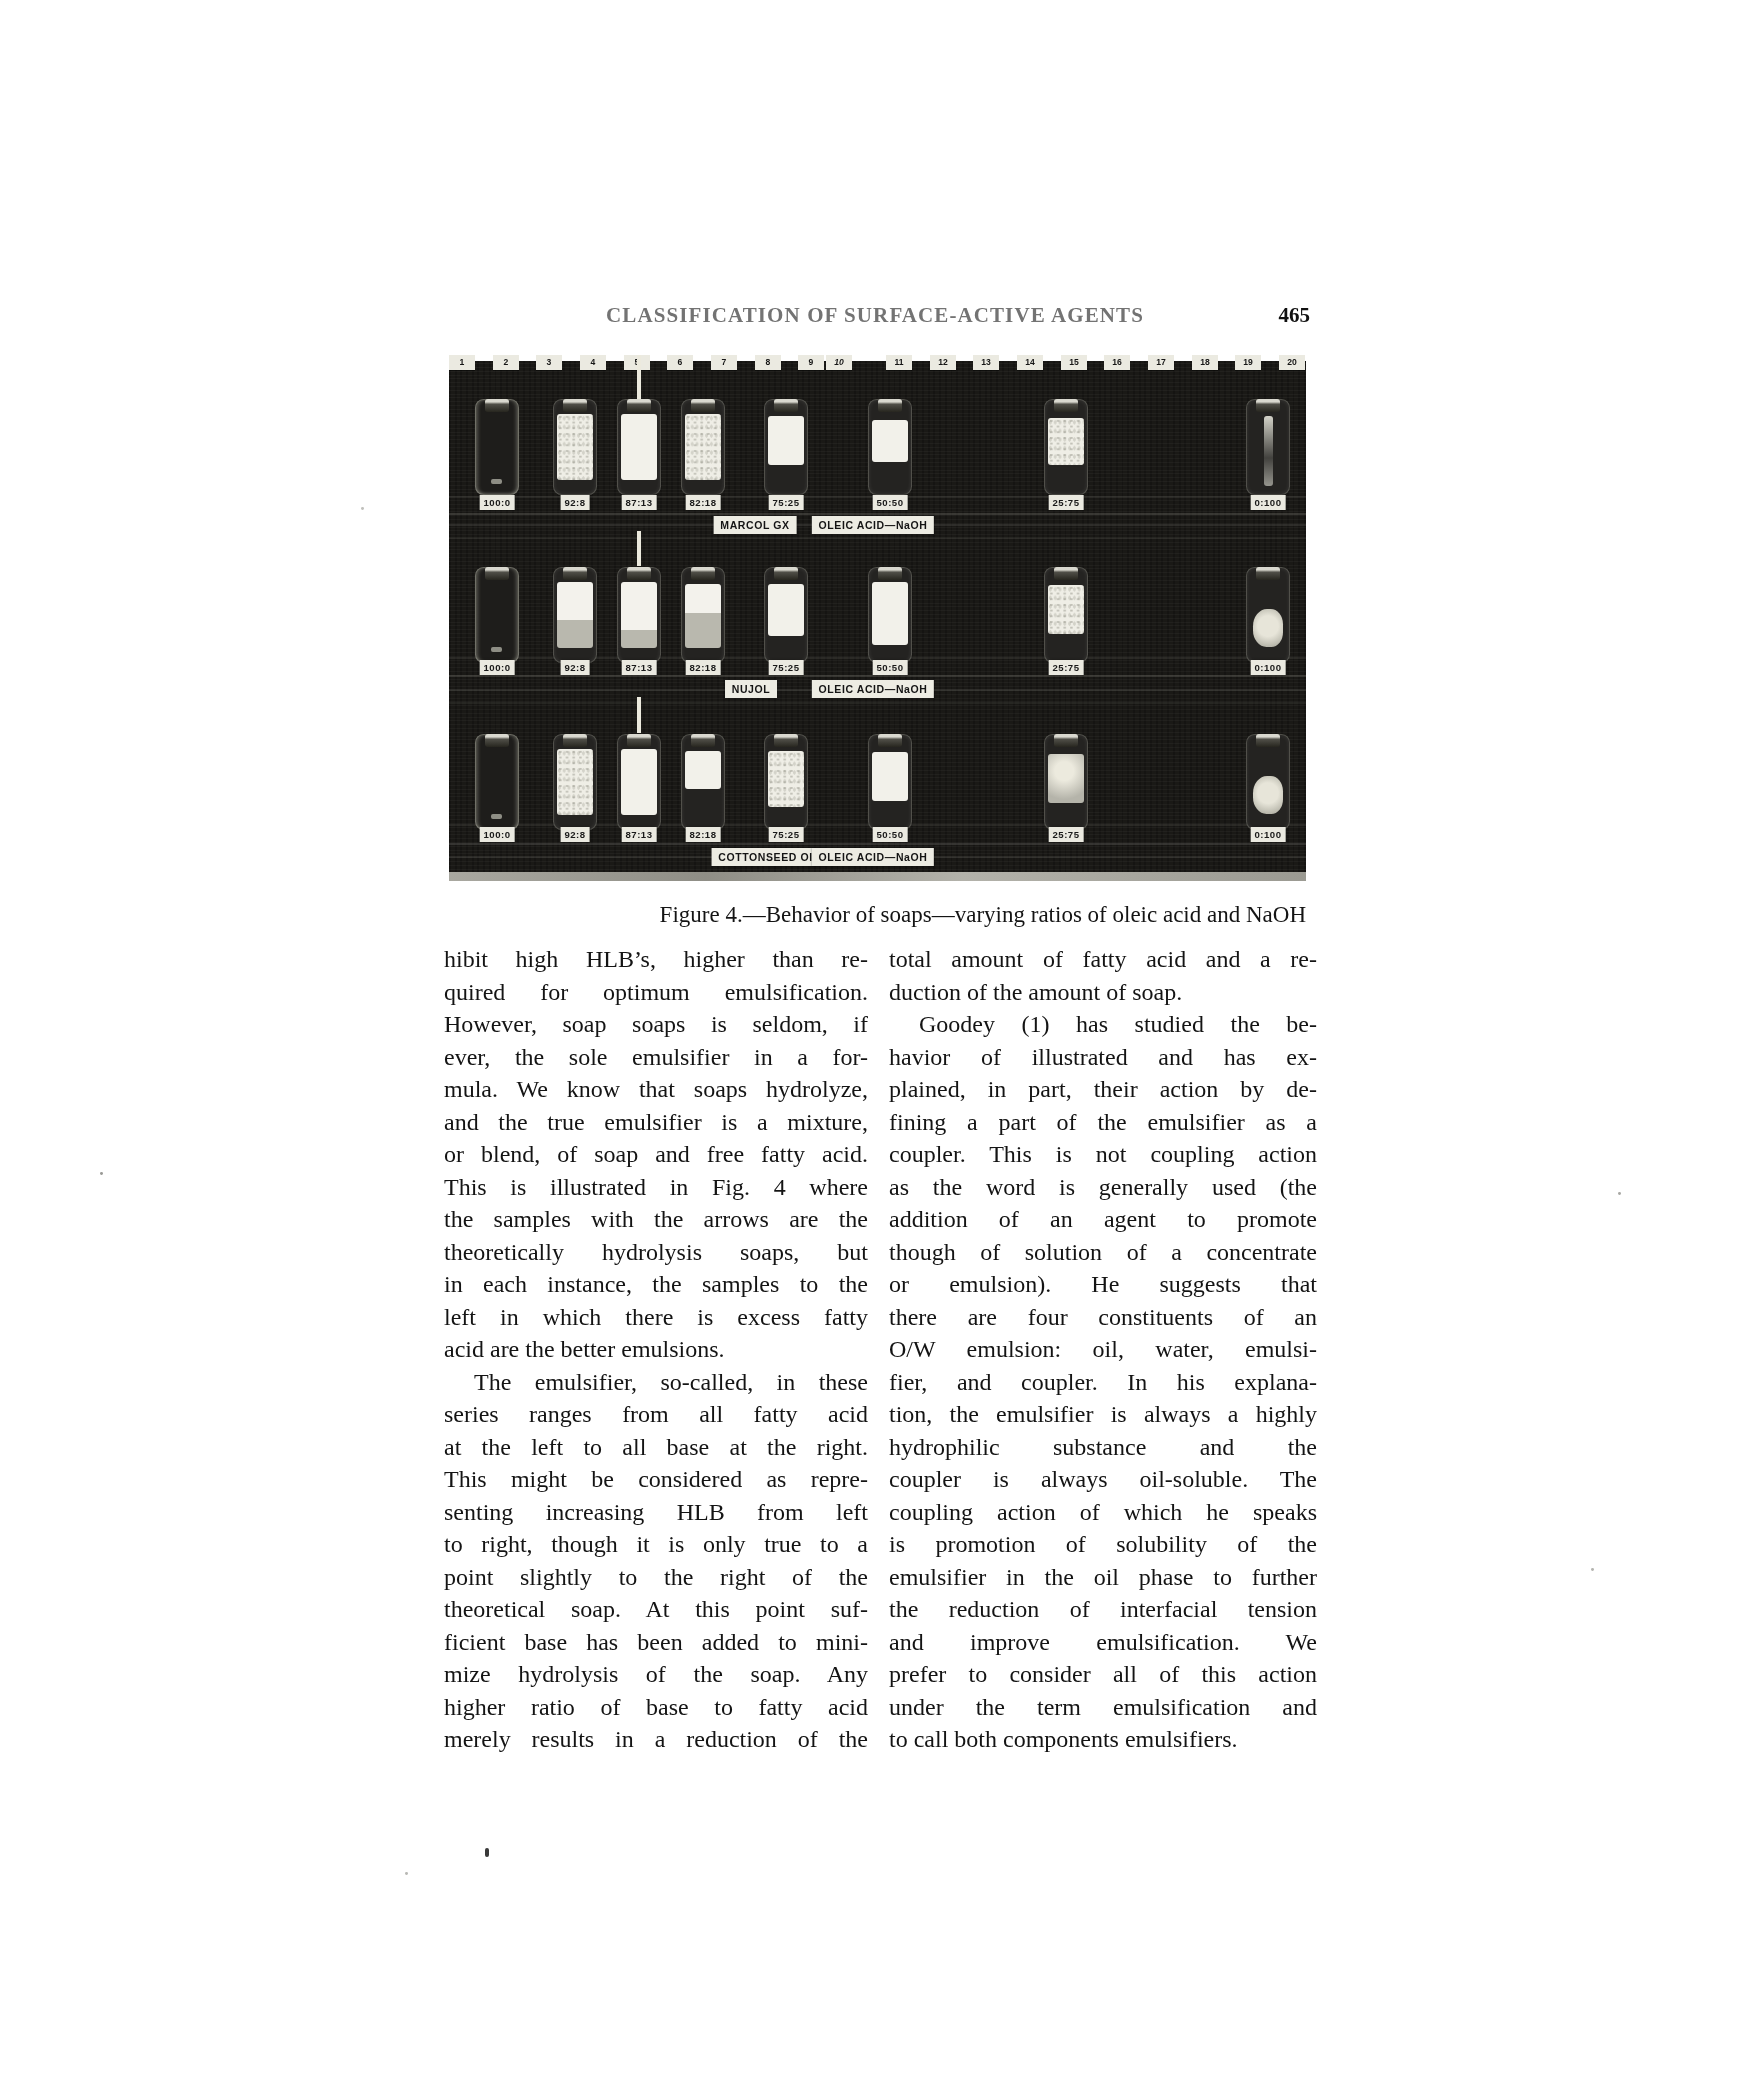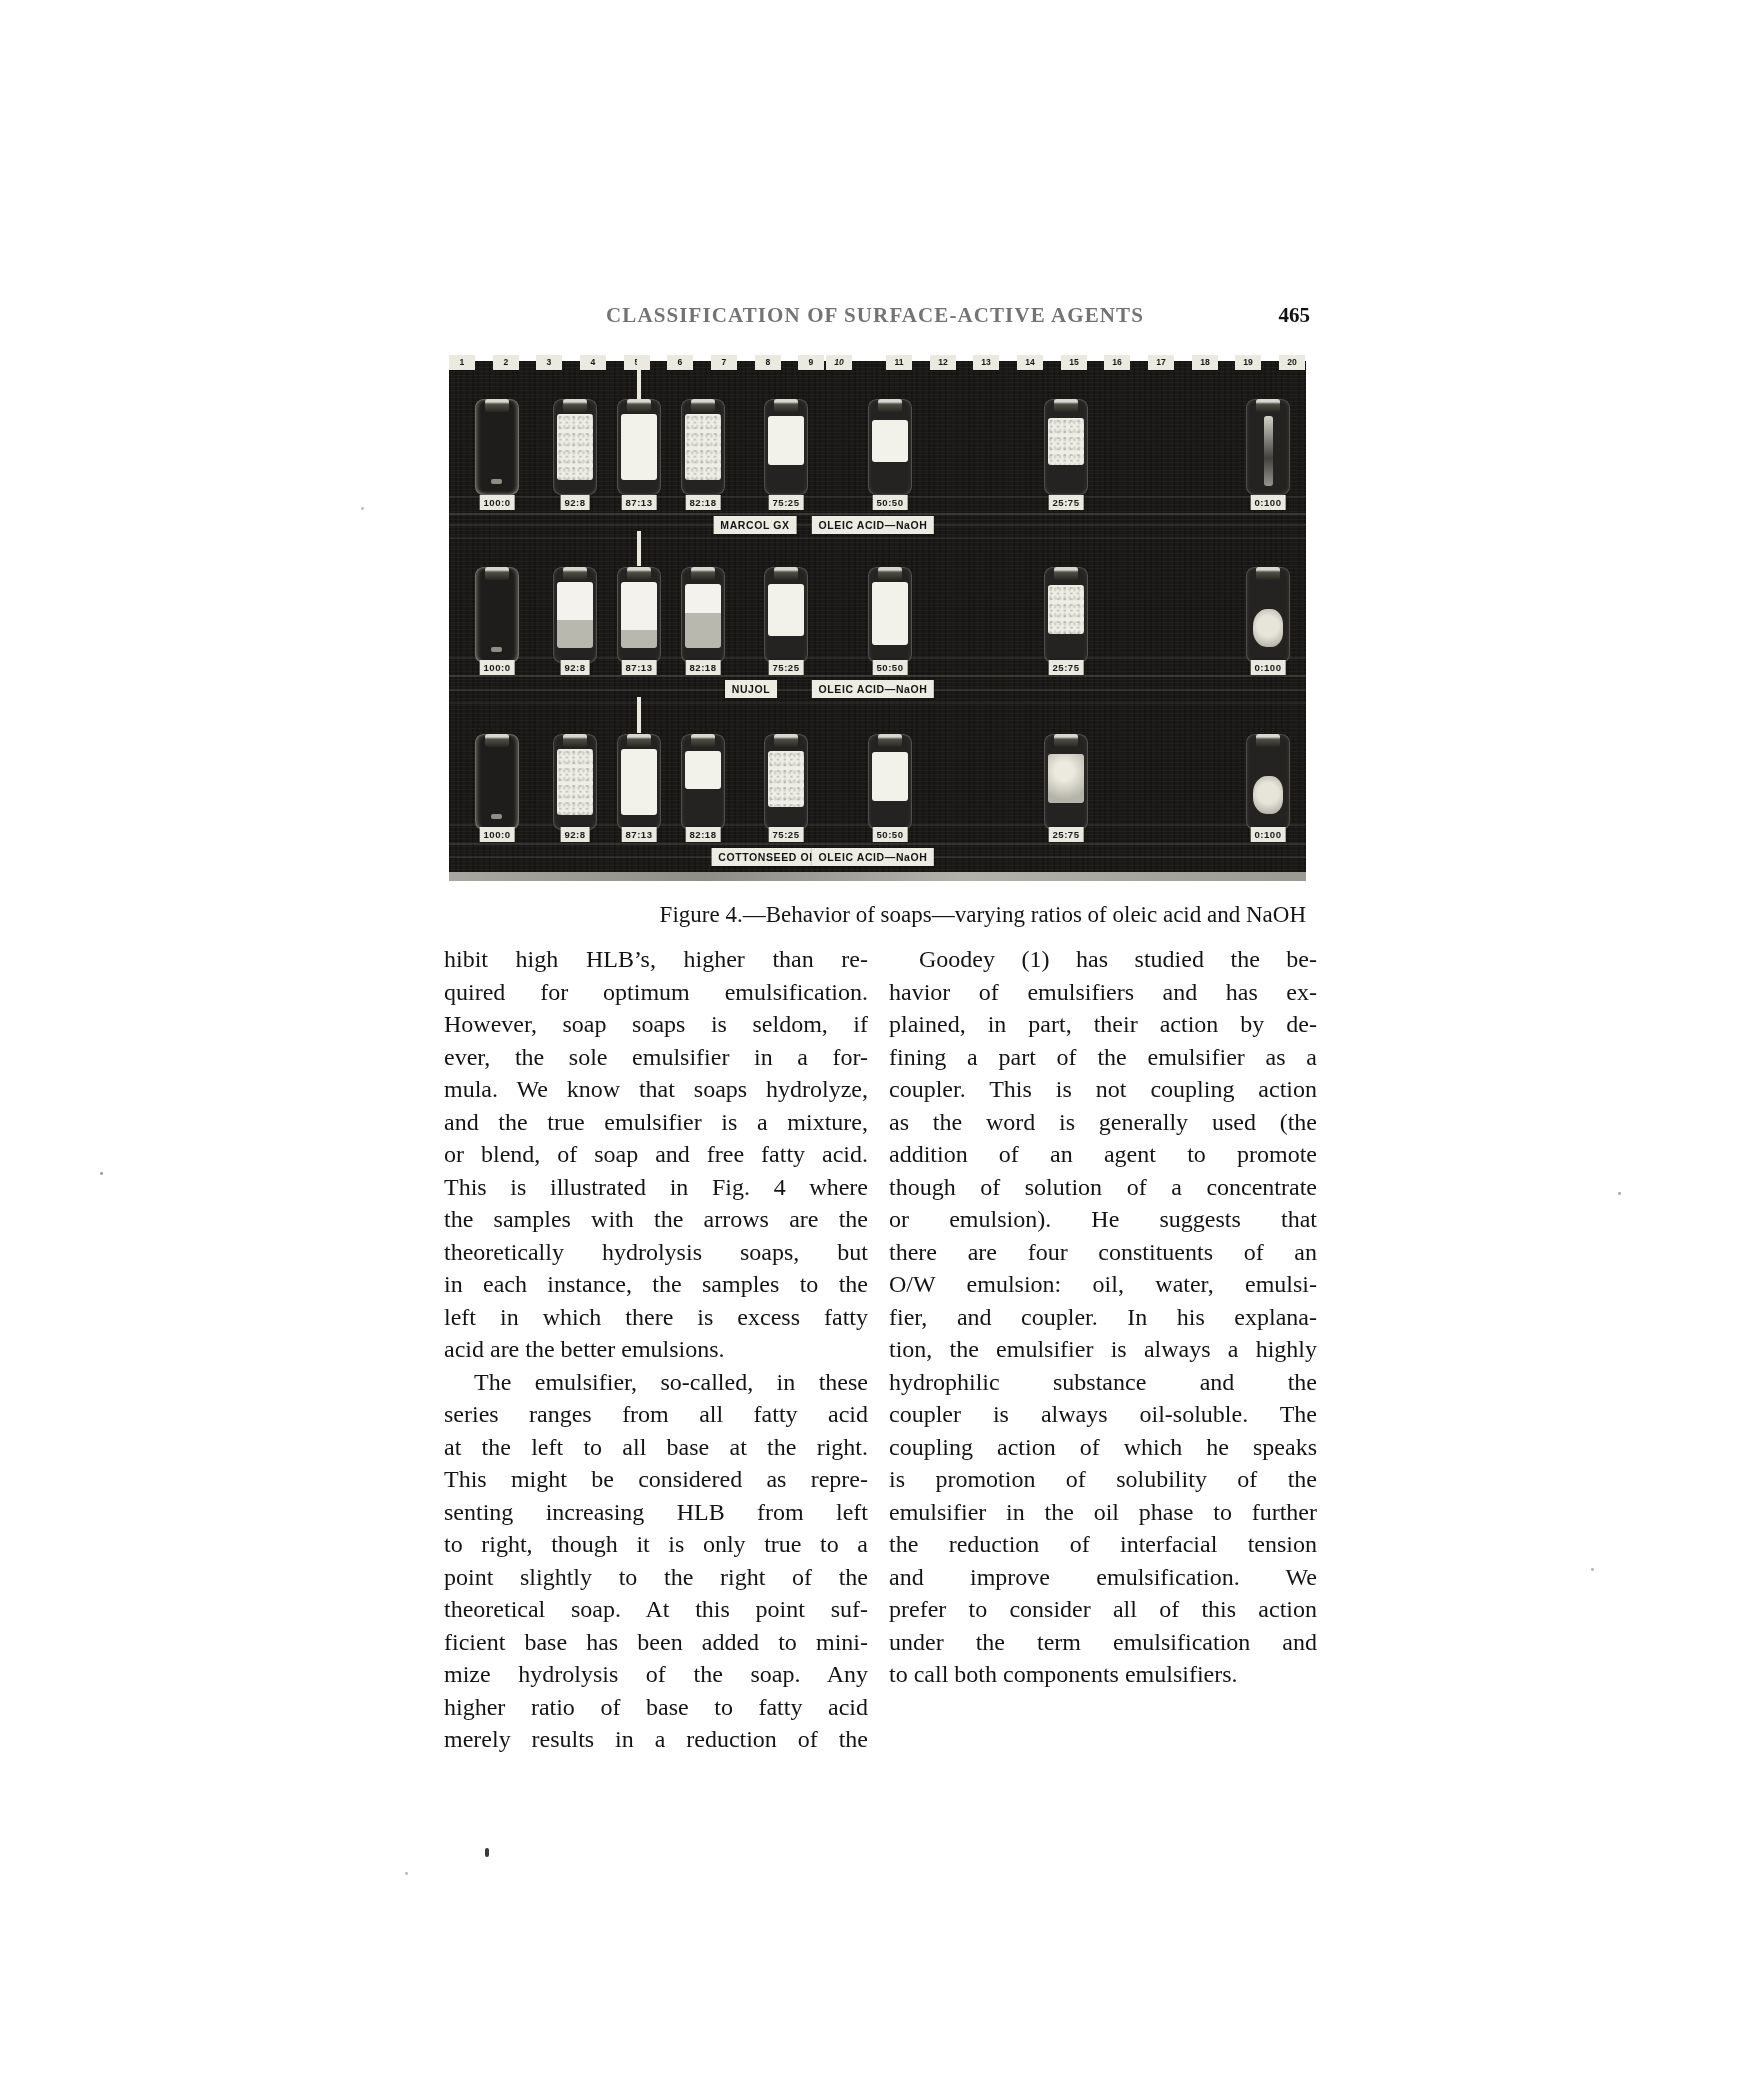--- a/index.html
+++ b/index.html
@@ -316,23 +316,27 @@
       <div class="line">to right, though it is only true to a</div>
       <div class="line">point slightly to the right of the</div>
       <div class="line">theoretical soap. At this point suf-</div>
       <div class="line">ficient base has been added to mini-</div>
       <div class="line">mize hydrolysis of the soap. Any</div>
       <div class="line">higher ratio of base to fatty acid</div>
       <div class="line">merely results in a reduction of the</div>
     </div>
   </div>
 <div class="text-col right">
+    <div class="para">
+      <div class="line">total amount of fatty acid and a re-</div>
+      <div class="line no-stretch">duction of the amount of soap.</div>
+    </div>
     <div class="para indent">
       <div class="line">Goodey (1) has studied the be-</div>
-      <div class="line">havior of emulsifiers and has ex-</div>
+      <div class="line">havior of illustrated and has ex-</div>
       <div class="line">plained, in part, their action by de-</div>
       <div class="line">fining a part of the emulsifier as a</div>
       <div class="line">coupler. This is not coupling action</div>
       <div class="line">as the word is generally used (the</div>
       <div class="line">addition of an agent to promote</div>
       <div class="line">though of solution of a concentrate</div>
       <div class="line">or emulsion). He suggests that</div>
       <div class="line">there are four constituents of an</div>
       <div class="line">O/W emulsion: oil, water, emulsi-</div>
       <div class="line">fier, and coupler. In his explana-</div>

